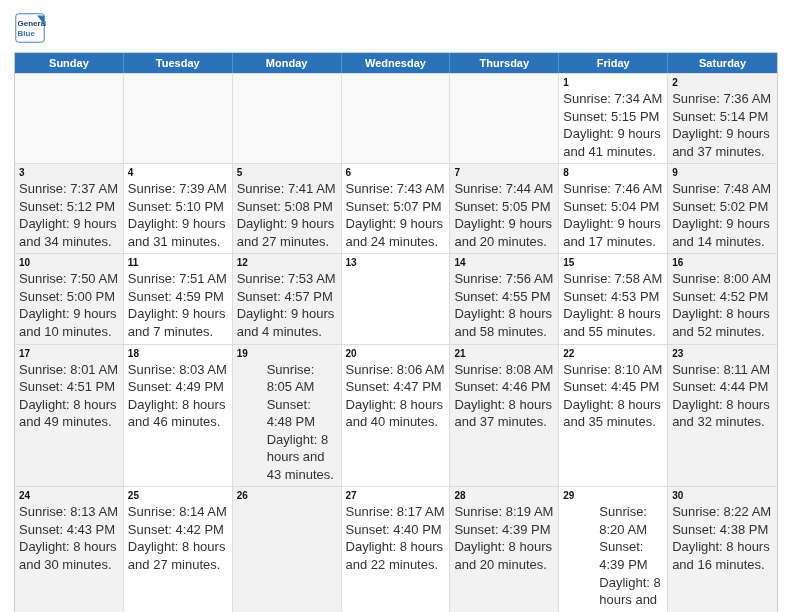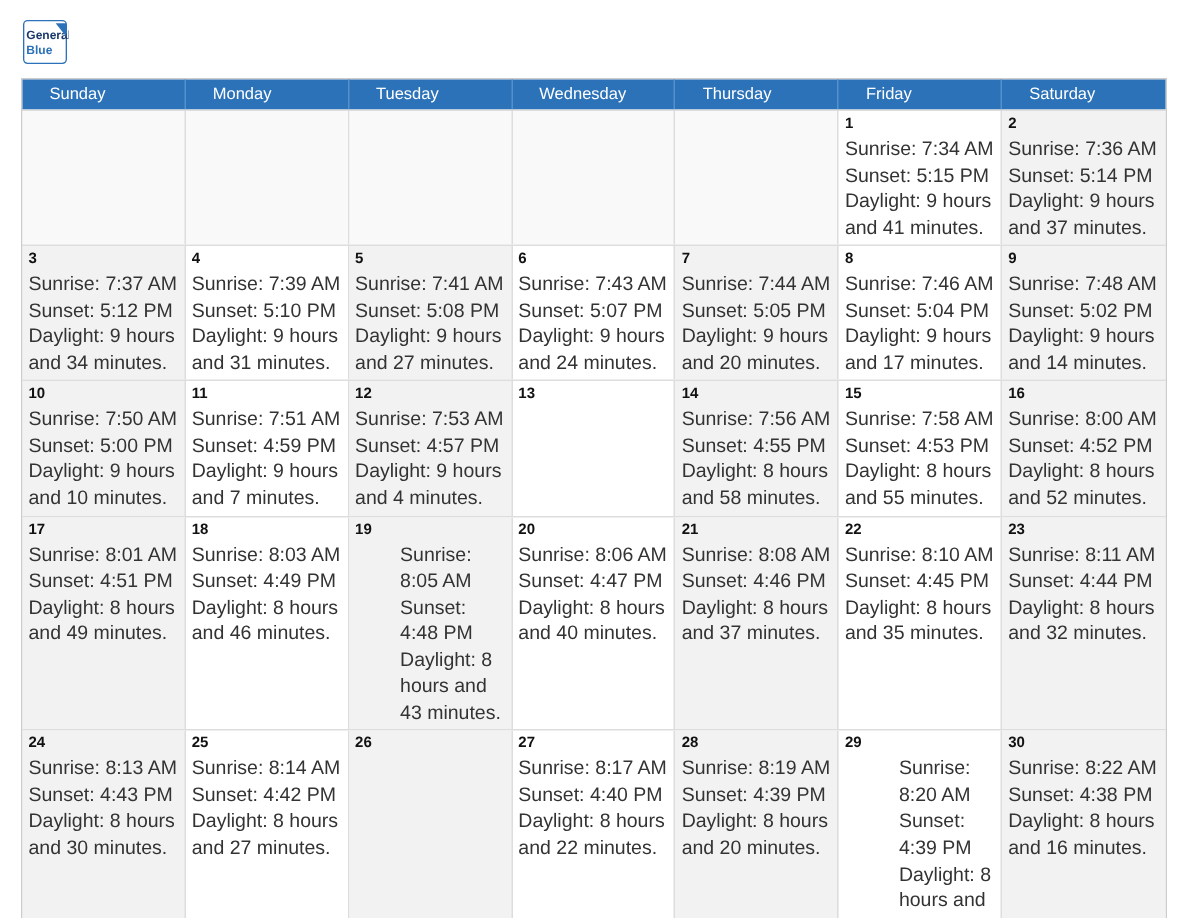--- a/index.html
+++ b/index.html
@@ -52,23 +52,23 @@
       border: 1px solid #ccc;
     }
     .cal-header {
       display: grid;
       grid-template-columns: repeat(7, 1fr);
       background: #2c72b8;
     }
     .cal-header-cell {
       color: #fff;
       font-size: 11px;
-      font-weight: normal;
+      font-weight: bold;
       padding: 4px 18px;
-      text-align: left;
+      text-align: center;
       border-right: 1px solid #5590cc;
     }
     .cal-header-cell:last-child { border-right: none; }
     .cal-body {
       flex: 1;
       display: flex;
       flex-direction: column;
     }
     .cal-row {
       display: grid;
@@ -115,22 +115,22 @@
     </div>
     <div class="title-block">
       <h1></h1>
       <h2></h2>
     </div>
   </div>
 
   <div class="calendar">
     <div class="cal-header">
     <div class="cal-header-cell">Sunday</div>
+        <div class="cal-header-cell">Tuesday</div>
         <div class="cal-header-cell">Monday</div>
-        <div class="cal-header-cell">Tuesday</div>
         <div class="cal-header-cell">Wednesday</div>
         <div class="cal-header-cell">Thursday</div>
         <div class="cal-header-cell">Friday</div>
         <div class="cal-header-cell">Saturday</div>
       </div>
     <div class="cal-body">
     <div class="cal-row">
           <div class="cal-cell empty"></div>
           <div class="cal-cell empty"></div>
           <div class="cal-cell empty"></div>

